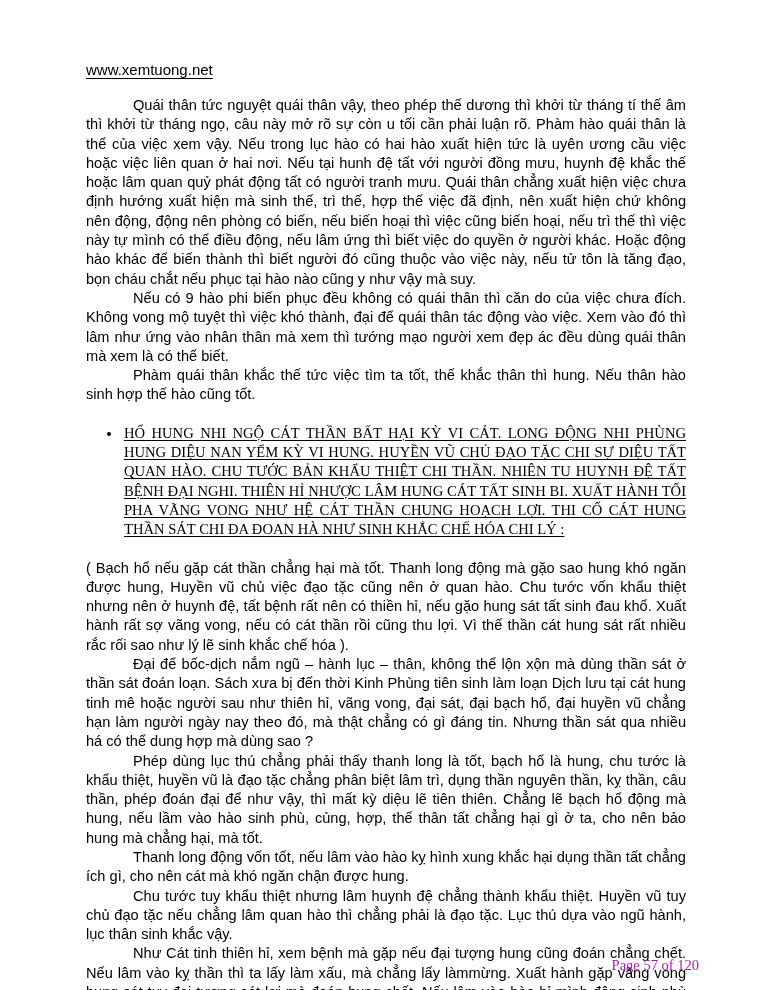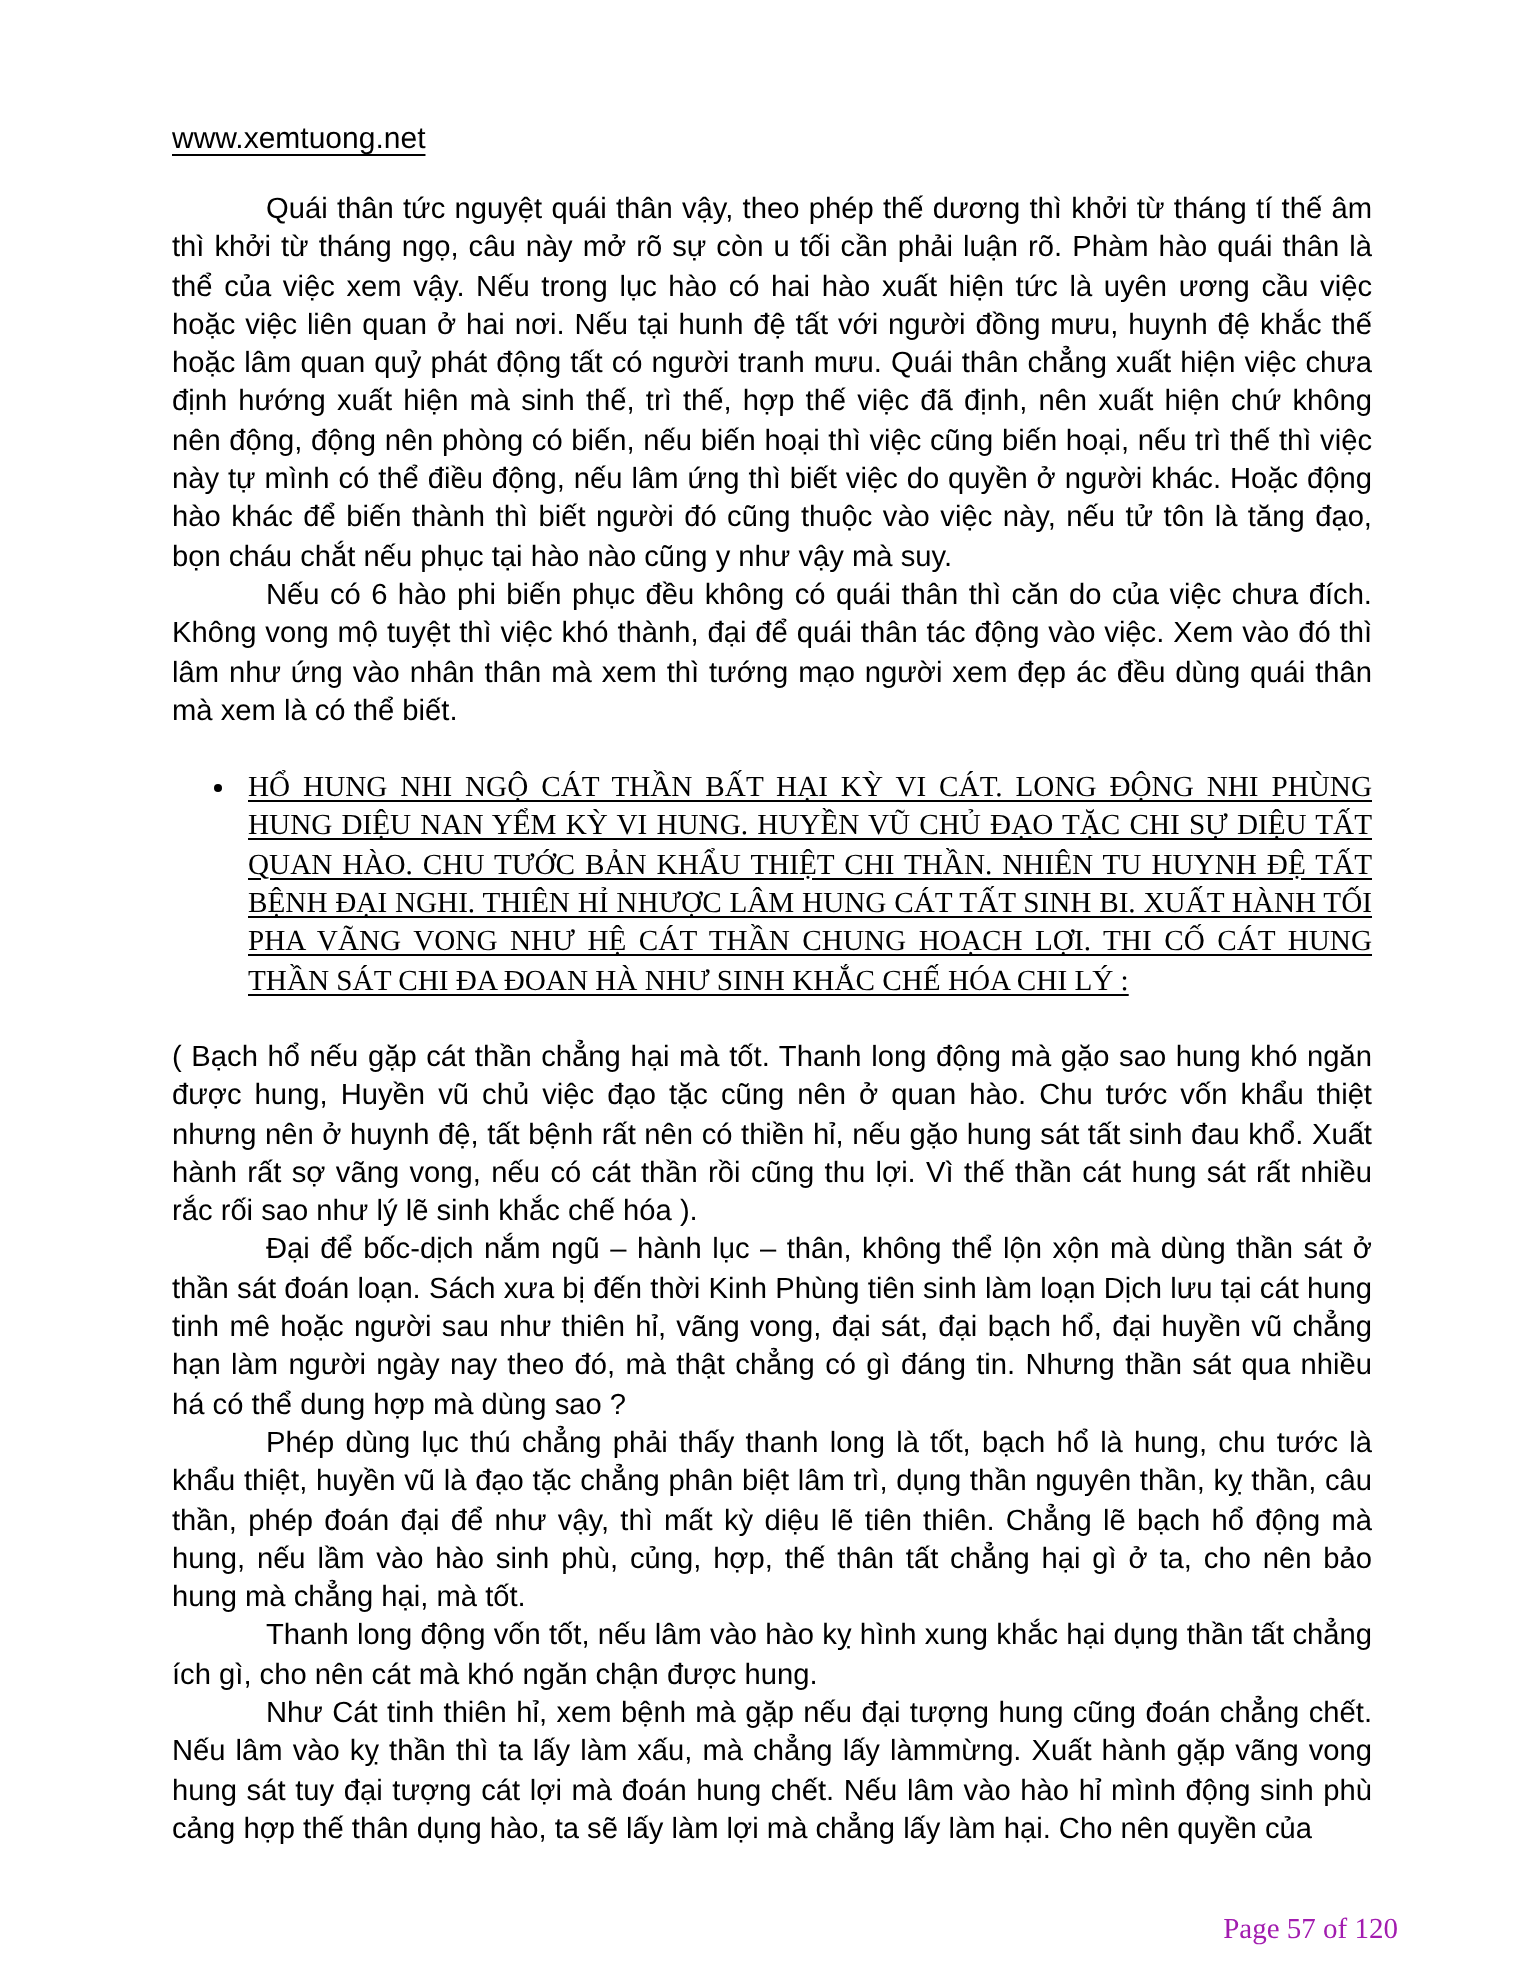--- a/index.html
+++ b/index.html
@@ -78,37 +78,39 @@
 <div class="page">
 
   <div class="header">
     <span class="site-url">www.xemtuong.net</span>
   </div>
 
   <div class="doc-body">
 
     <p class="indent">Quái thân tức nguyệt quái thân vậy, theo phép thế dương thì khởi từ tháng tí thế âm thì khởi từ tháng ngọ, câu này mở rõ sự còn u tối cần phải luận rõ. Phàm hào quái thân là thể của việc xem vậy. Nếu trong lục hào có hai hào xuất hiện tức là uyên ương cầu việc hoặc việc liên quan ở hai nơi. Nếu tại hunh đệ tất với người đồng mưu, huynh đệ khắc thế hoặc lâm quan quỷ phát động tất có người tranh mưu. Quái thân chẳng xuất hiện việc chưa định hướng xuất hiện mà sinh thế, trì thế, hợp thế việc đã định, nên xuất hiện chứ không nên động, động nên phòng có biến, nếu biến hoại thì việc cũng biến hoại, nếu trì thế thì việc này tự mình có thể điều động, nếu lâm ứng thì biết việc do quyền ở người khác. Hoặc động hào khác để biến thành thì biết người đó cũng thuộc vào việc này, nếu tử tôn là tăng đạo, bọn cháu chắt nếu phục tại hào nào cũng y như vậy mà suy.</p>
 
-    <p class="indent">Nếu có 6 hào phi biến phục đều không có quái thân thì căn do của việc chưa đích. Không vong mộ tuyệt thì việc khó thành, đại để quái thân tác động vào việc. Xem vào đó thì lâm như ứng vào nhân thân mà xem thì tướng mạo người xem đẹp ác đều dùng quái thân mà xem là có thể biết.</p>
+    <p class="indent">Nếu có 9 hào phi biến phục đều không có quái thân thì căn do của việc chưa đích. Không vong mộ tuyệt thì việc khó thành, đại để quái thân tác động vào việc. Xem vào đó thì lâm như ứng vào nhân thân mà xem thì tướng mạo người xem đẹp ác đều dùng quái thân mà xem là có thể biết.</p>
 
+    <p class="indent">Phàm quái thân khắc thế tức việc tìm ta tốt, thế khắc thân thì hung. Nếu thân hào sinh hợp thế hào cũng tốt.</p>
 
     <ul class="bullet-list">
       <li>
         <span class="bullet-heading">HỔ HUNG NHI NGỘ CÁT THẦN BẤT HẠI KỲ VI CÁT. LONG ĐỘNG NHI PHÙNG HUNG DIỆU NAN YỂM KỲ VI HUNG. HUYỀN VŨ CHỦ ĐẠO TẶC CHI SỰ DIỆU TẤT QUAN HÀO. CHU TƯỚC BẢN KHẨU THIỆT CHI THẦN. NHIÊN TU HUYNH ĐỆ TẤT BỆNH ĐẠI NGHI. THIÊN HỈ NHƯỢC LÂM HUNG CÁT TẤT SINH BI. XUẤT HÀNH TỐI PHA VÃNG VONG NHƯ HỆ CÁT THẦN CHUNG HOẠCH LỢI. THI CỐ CÁT HUNG THẦN SÁT CHI ĐA ĐOAN HÀ NHƯ SINH KHẮC CHẾ HÓA CHI LÝ :</span>
       </li>
     </ul>
 
     <p class="noindent">( Bạch hổ nếu gặp cát thần chẳng hại mà tốt. Thanh long động mà gặo sao hung khó ngăn được hung, Huyền vũ chủ việc đạo tặc cũng nên ở quan hào. Chu tước vốn khẩu thiệt nhưng nên ở huynh đệ, tất bệnh rất nên có thiền hỉ, nếu gặo hung sát tất sinh đau khổ. Xuất hành rất sợ vãng vong, nếu có cát thần rồi cũng thu lợi. Vì thế thần cát hung sát rất nhiều rắc rối sao như lý lẽ sinh khắc chế hóa ).</p>
 
     <p class="indent">Đại để bốc-dịch nắm ngũ – hành lục – thân, không thể lộn xộn mà dùng thần sát ở thần sát đoán loạn. Sách xưa bị đến thời Kinh Phùng tiên sinh làm loạn Dịch lưu tại cát hung tinh mê hoặc người sau như thiên hỉ, vãng vong, đại sát, đại bạch hổ, đại huyền vũ chẳng hạn làm người ngày nay theo đó, mà thật chẳng có gì đáng tin. Nhưng thần sát qua nhiều há có thể dung hợp mà dùng sao ?</p>
 
     <p class="indent">Phép dùng lục thú chẳng phải thấy thanh long là tốt, bạch hổ là hung, chu tước là khẩu thiệt, huyền vũ là đạo tặc chẳng phân biệt lâm trì, dụng thần nguyên thần, kỵ thần, câu thần, phép đoán đại để như vậy, thì mất kỳ diệu lẽ tiên thiên. Chẳng lẽ bạch hổ động mà hung, nếu lầm vào hào sinh phù, củng, hợp, thế thân tất chẳng hại gì ở ta, cho nên bảo hung mà chẳng hại, mà tốt.</p>
 
     <p class="indent">Thanh long động vốn tốt, nếu lâm vào hào kỵ hình xung khắc hại dụng thần tất chẳng ích gì, cho nên cát mà khó ngăn chận được hung.</p>
 
+    <p class="indent">Chu tước tuy khẩu thiệt nhưng lâm huynh đệ chẳng thành khẩu thiệt. Huyền vũ tuy chủ đạo tặc nếu chẳng lâm quan hào thì chẳng phải là đạo tặc. Lục thú dựa vào ngũ hành, lục thân sinh khắc vậy.</p>
 
     <p class="indent">Như Cát tinh thiên hỉ, xem bệnh mà gặp nếu đại tượng hung cũng đoán chẳng chết. Nếu lâm vào kỵ thần thì ta lấy làm xấu, mà chẳng lấy làmmừng. Xuất hành gặp vãng vong hung sát tuy đại tượng cát lợi mà đoán hung chết. Nếu lâm vào hào hỉ mình động sinh phù cảng hợp thế thân dụng hào, ta sẽ lấy làm lợi mà chẳng lấy làm hại. Cho nên quyền của</p>
 
   </div>
 
   <div class="footer">
     <span>Page 57 of 120</span>
   </div>
 
 </div>

